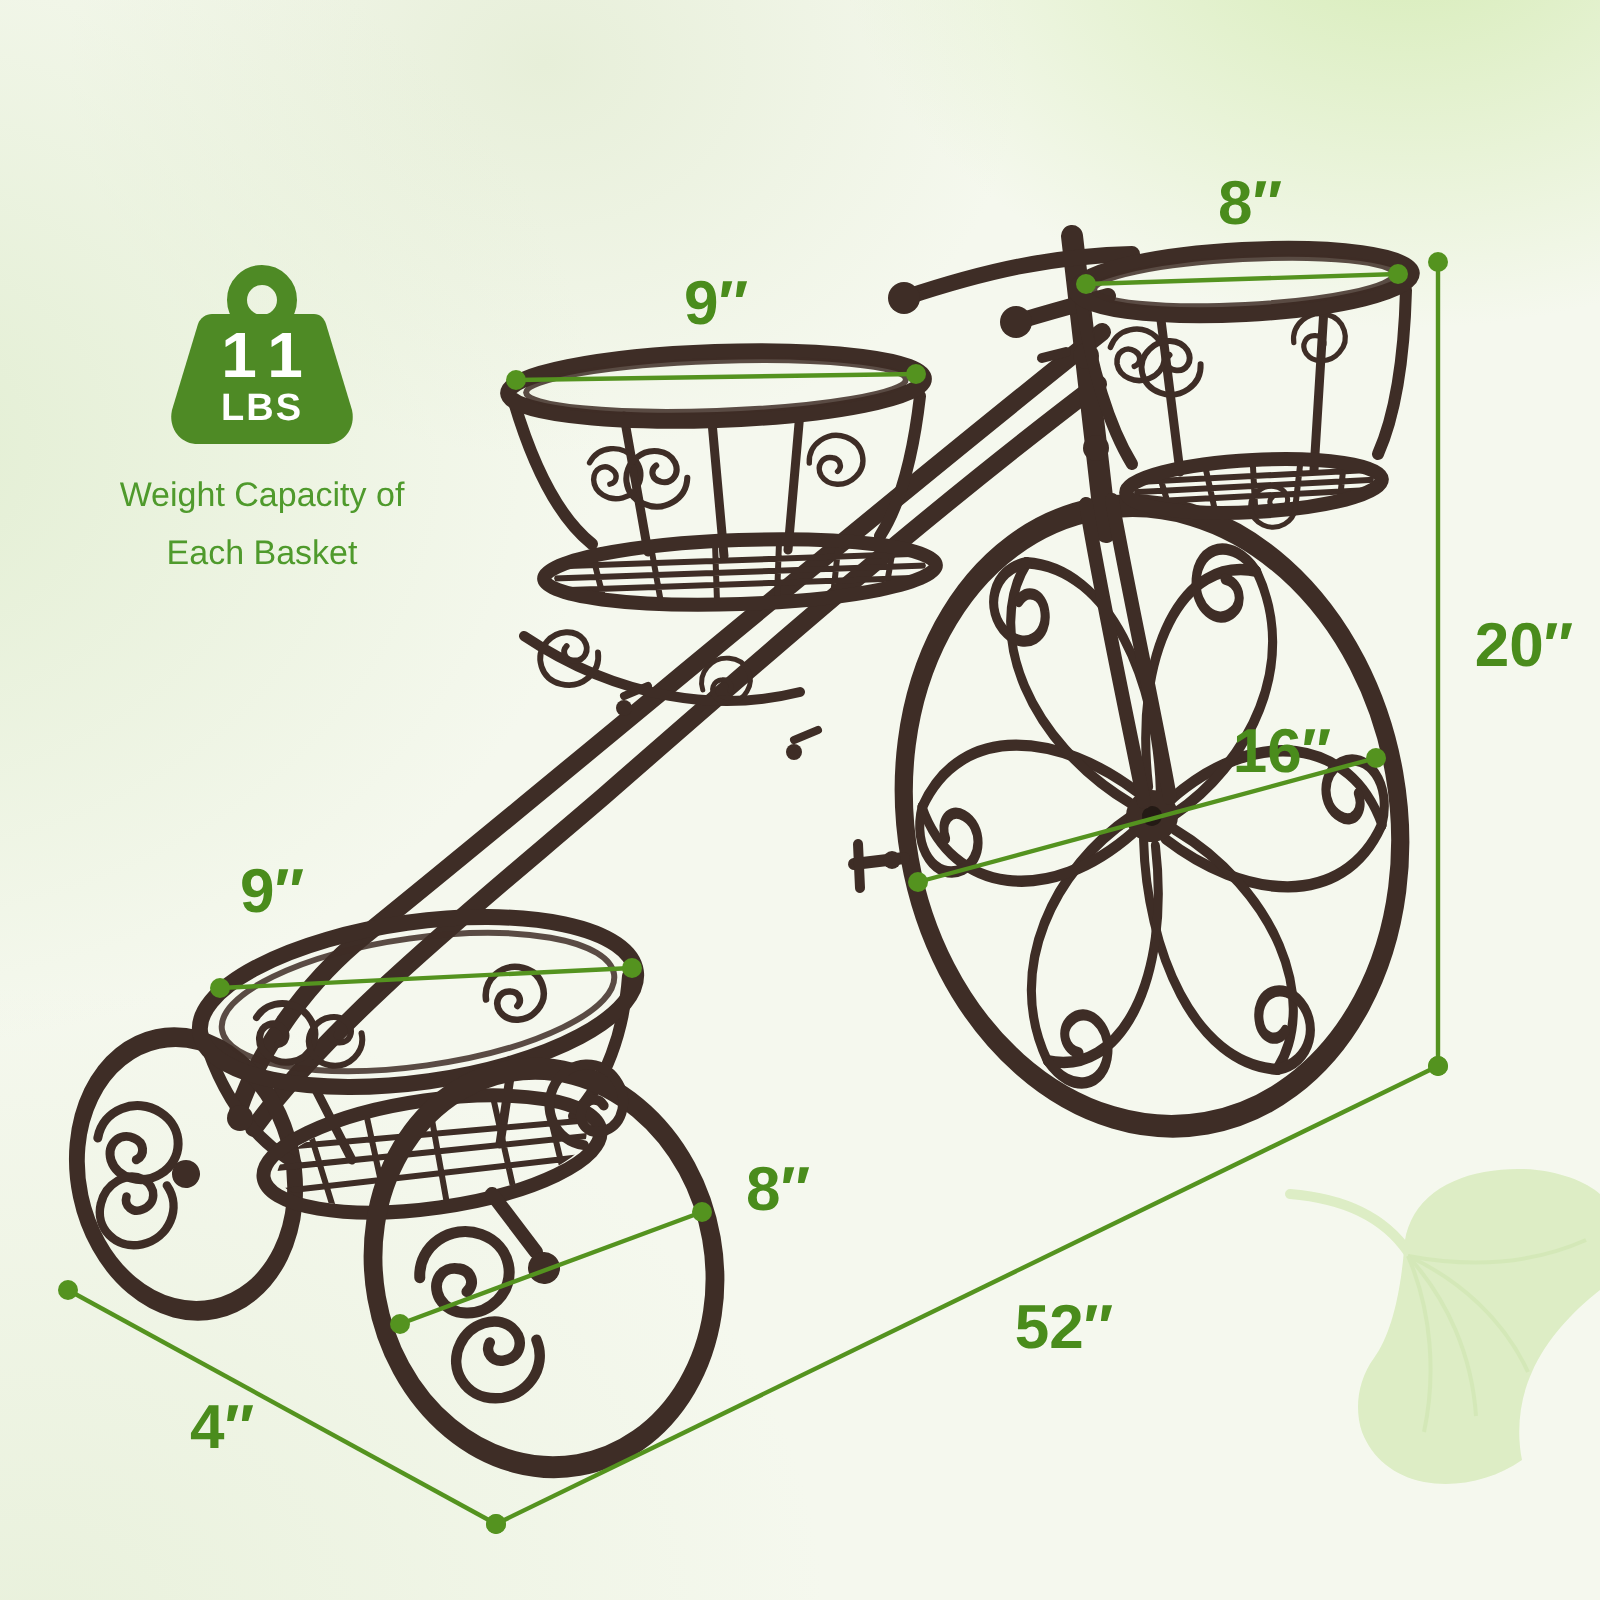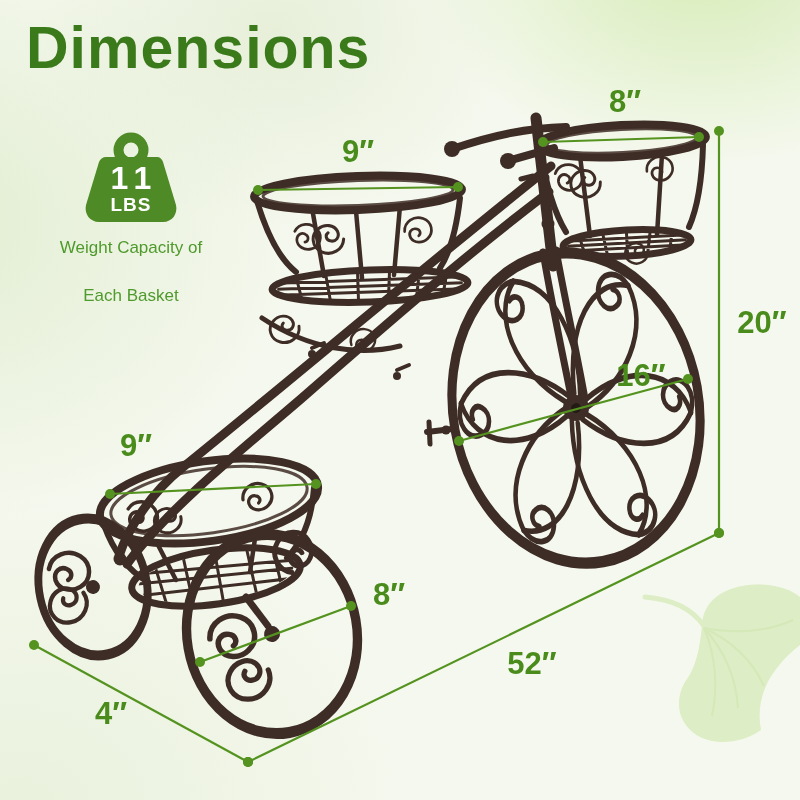--- a/index.html
+++ b/index.html
@@ -19,21 +19,21 @@
     position:absolute;left:26px;top:14px;margin:0;
     font-size:59px;font-weight:bold;letter-spacing:1px;color:#3b7a1b;
   }
   .w-text{position:absolute;left:131px;transform:translate(-50%,-50%);
     color:#ffffff;font-weight:bold;white-space:nowrap;}
   .w-val{top:178px;font-size:32px;letter-spacing:7px;padding-left:7px;}
   .w-unit{top:205px;font-size:19px;letter-spacing:1px;}
   .caption{position:absolute;left:131px;transform:translate(-50%,-50%);
     color:#4f9a2c;font-size:17px;white-space:nowrap;}
   .cap1{top:248px;}
-  .cap2{top:296px;}
+  .cap2{top:277px;}
   .dim-label{
     position:absolute;transform:translate(-50%,-50%);
     font-size:31px;font-weight:700;color:#4a8c1c;white-space:nowrap;
   }
   .dim-line{stroke:#54931f;stroke-width:2.2px;}
   .dim-dot{fill:#54931f;}
 </style>
 </head>
 <body>
 
@@ -240,21 +240,20 @@
         <circle cx="719" cy="533" r="5" class="dim-dot"></circle>
         <line x1="34" y1="645" x2="248" y2="762" class="dim-line"></line>
         <circle cx="34" cy="645" r="5" class="dim-dot"></circle>
         <circle cx="248" cy="762" r="5" class="dim-dot"></circle>
         <line x1="200" y1="662" x2="351" y2="606" class="dim-line"></line>
         <circle cx="200" cy="662" r="5" class="dim-dot"></circle>
         <circle cx="351" cy="606" r="5" class="dim-dot"></circle>
       </g>
   </svg>
 
-  <h1 class="title">Dimensions</h1>
 
   <div class="w-text w-val">11</div>
   <div class="w-text w-unit">LBS</div>
   <div class="caption cap1">Weight Capacity of</div>
   <div class="caption cap2">Each Basket</div>
 
   <div id="dim-labels">
       <div class="dim-label" style="left: 625px; top: 102px;">8″</div>
       <div class="dim-label" style="left: 358px; top: 152px;">9″</div>
       <div class="dim-label" style="left: 136px; top: 446px;">9″</div>

